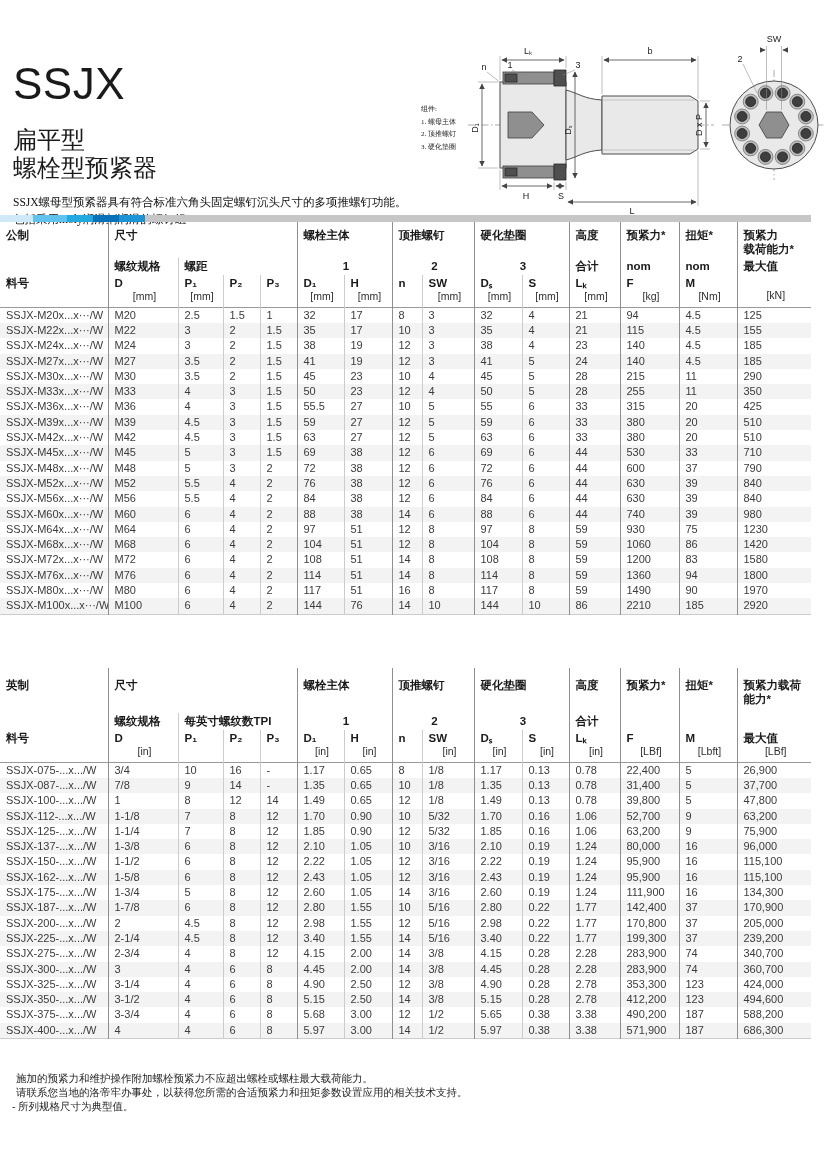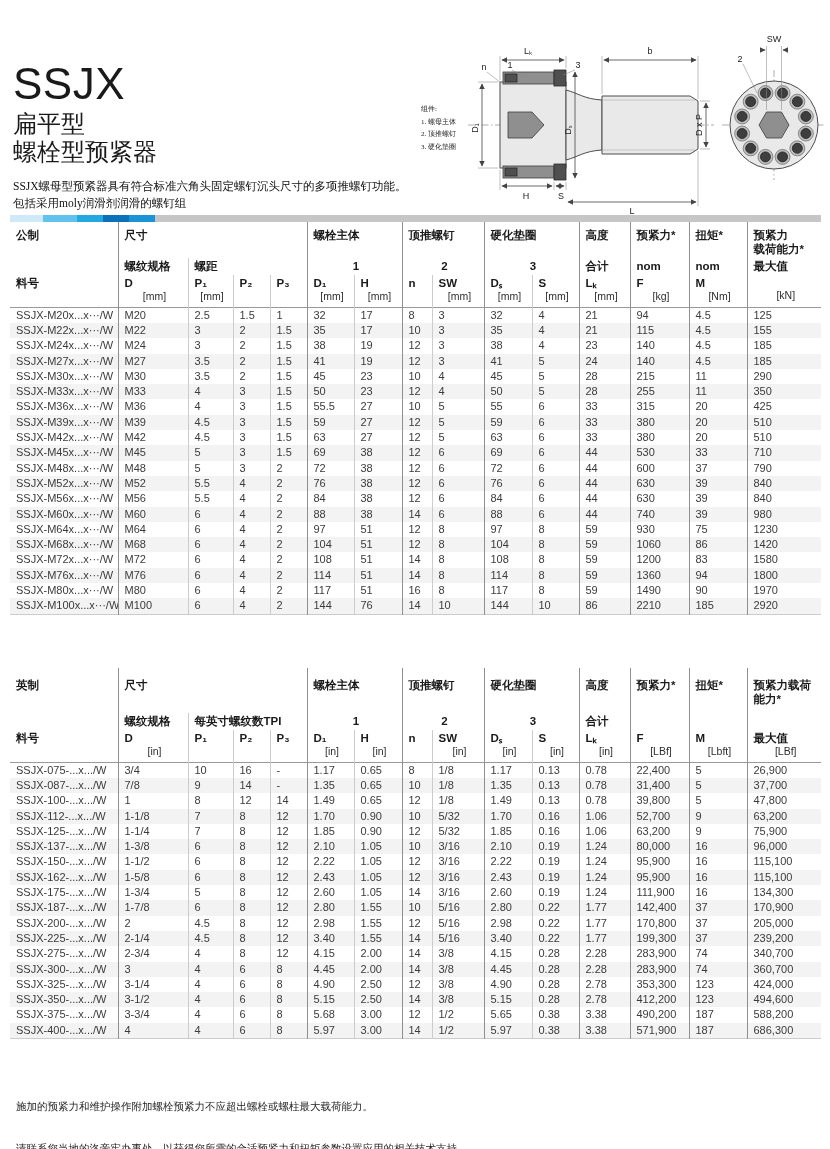--- a/index.html
+++ b/index.html
@@ -1,37 +1,37 @@
 <!DOCTYPE html>
 <html><head>
 <meta charset="utf-8">
 <style>
   html,body{margin:0;padding:0;background:#fff;}
   .page{position:relative;width:830px;height:1149px;background:#fff;overflow:hidden;
         font-family:"Liberation Sans",sans-serif;color:#1a1a1a;}
   
   .hdr{position:absolute;left:13px;top:62px;}
   .hdr h1{margin:0;font-size:44px;font-weight:400;line-height:1;letter-spacing:.5px;}
-  .hdr .sub{font-size:24px;line-height:1.18;margin-top:4px;}
+  .hdr .sub{font-size:24px;line-height:1.18;margin-top:20px;}
   .hdr .desc{font-family:"Liberation Serif","DejaVu Serif",serif;font-size:11.5px;
              line-height:1.55;margin-top:11px;color:#111;}
   
   .legend{position:absolute;left:421px;top:103px;font-size:7px;line-height:1.8;color:#222;
           font-family:"Liberation Serif","DejaVu Serif",serif;}
   .dwg{position:absolute;left:452px;top:30px;}
   .dwg text{font-size:9px;fill:#222;font-family:"Liberation Sans",sans-serif;}
   .dwg .dim{stroke:#444;stroke-width:.8;fill:none;}
   .dwg .ext{stroke:#888;stroke-width:.55;fill:none;}
   .dwg .cl{stroke:#777;stroke-width:.6;stroke-dasharray:7 2.5 1.5 2.5;fill:none;}
   .dwg .part{fill:#e9e9e9;stroke:#4c4c4c;stroke-width:1;}
   .dwg .dark{fill:#8f8f8f;stroke:#3c3c3c;stroke-width:.8;}
   .dwg .darker{fill:#4f4f4f;stroke:#2a2a2a;stroke-width:.8;}
   .dwg .thread{stroke:#b5b5b5;stroke-width:.7;}
   
-  .tblock{position:absolute;left:10px;width:811px;}
+  .tblock{position:absolute;left:0;width:811px;}
   .tblock.metric{top:215px;}
   .tblock.imperial{top:668px;}
   .stripe{display:flex;height:7px;width:811px;}
   .stripe span{display:block;height:7px;}
   table.dt{border-collapse:collapse;table-layout:fixed;width:811px;border-bottom:1px solid #ccc;}
   .dt th,.dt td{border-left:1px solid #ccc;padding:1px 3px 1px 6px;text-align:left;
                 vertical-align:top;font-weight:normal;overflow:hidden;white-space:nowrap;}
   .dt th:first-child,.dt td:first-child{border-left:none;}
   .dt .g{border-left:1px solid #8f8f8f;}
   .dt thead{border-bottom:1px solid #999;}
@@ -41,21 +41,21 @@
   .dt tr.h2 th.num{text-align:center;}
   .dt tr.h3 th{padding-bottom:4px;}
   .dt tr.h3 .sym{display:block;font-weight:bold;font-size:11.5px;line-height:1.25;min-height:13px;}
   .dt tr.h3 .unit{display:block;font-weight:normal;font-size:10.5px;line-height:1.2;color:#2e2e2e;min-height:12px;text-align:center;}
   .dt .pre{white-space:pre-line;}
   .dt tbody td{font-size:11px;line-height:13.3px;color:#3b3b3b;}
   .dt tbody tr:nth-child(even){background:#f3f3f3;}
   
   .fns{position:absolute;left:12px;top:1072px;font-family:"Liberation Serif","DejaVu Serif",serif;
        font-size:10.5px;line-height:1.32;color:#1e1e1e;}
-  .fns .ind{padding-left:4px;margin-top:28px;}
+  .fns .ind{padding-left:4px;}
 </style>
 </head>
 <body>
 
 <div class="page">
 
   <div class="hdr">
     <h1>SSJX</h1>
     <div class="sub">
       <div>扁平型</div>

